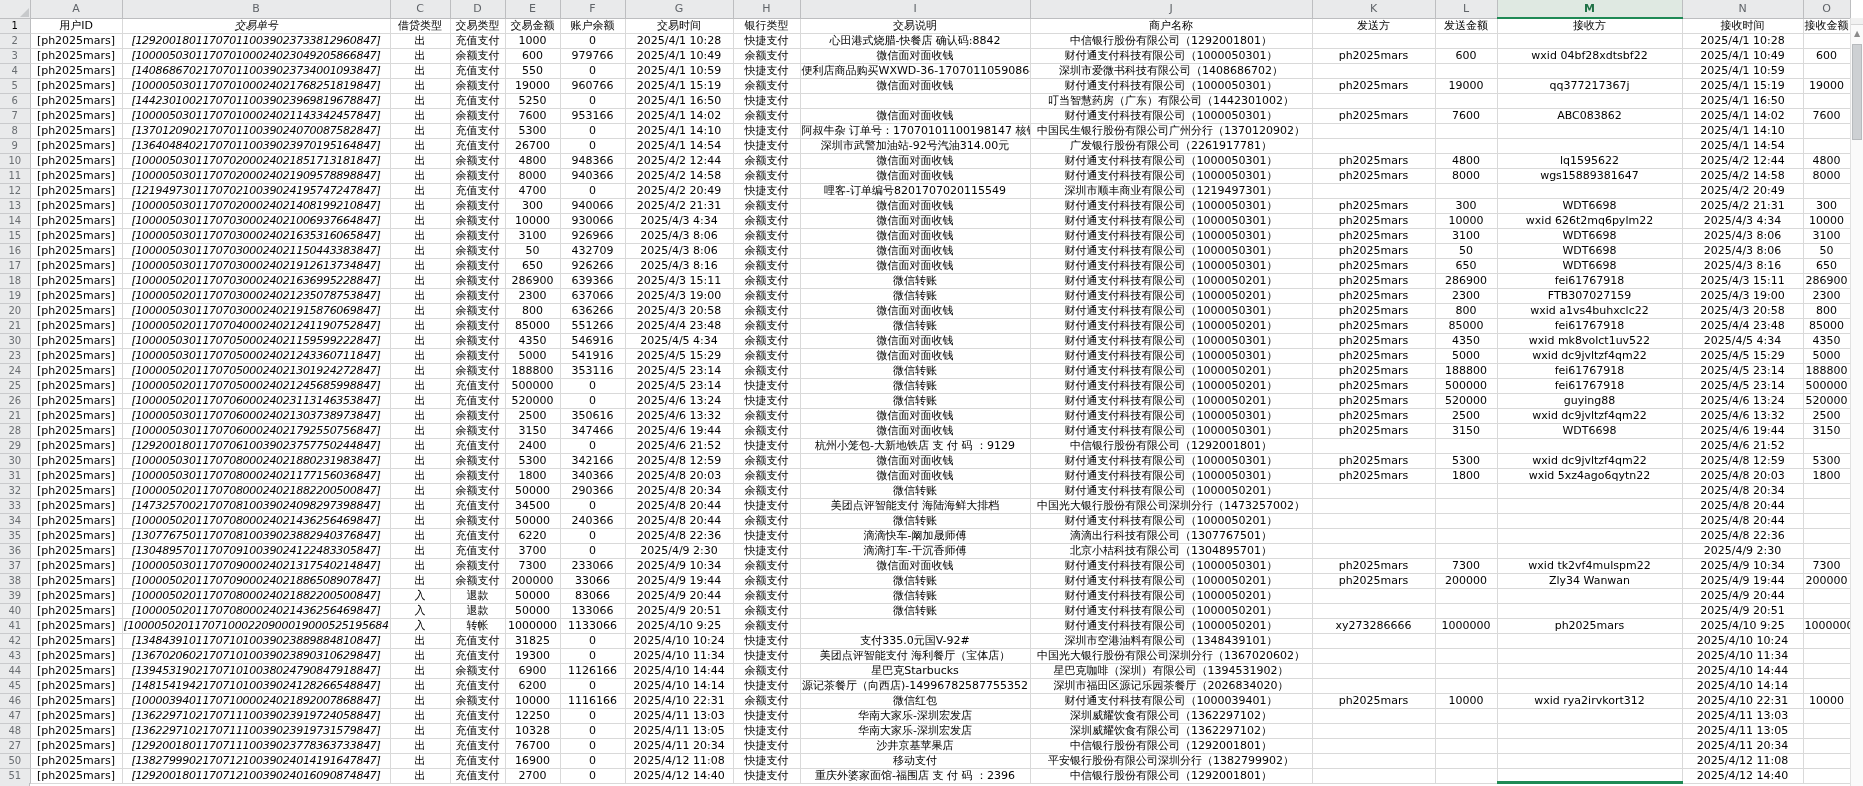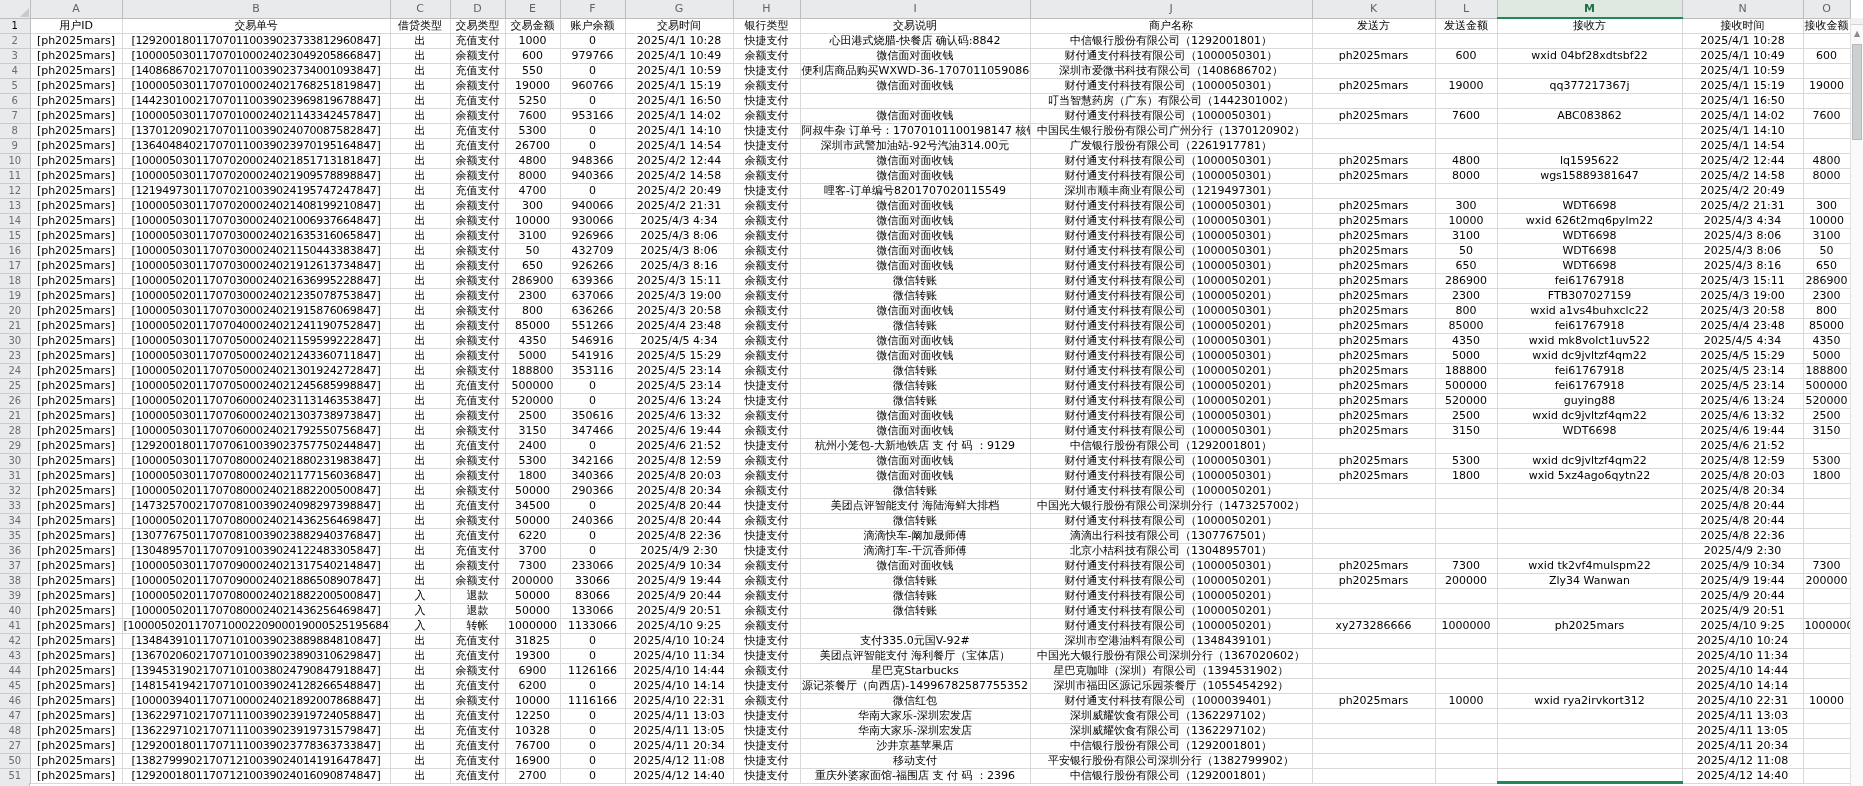--- a/index.html
+++ b/index.html
@@ -23,21 +23,21 @@
     border-left:9px solid transparent;border-bottom:9px solid #C7C9CB;
   }
   tr.letters td.sel{
     background:#DFE9E2;color:#1E7145;font-weight:bold;
     border-bottom:2px solid #1F8A55;
   }
   
   td.gut{background:#E9EAEB;color:#6A6E72;border-right:1px solid #BDBEC0;
      border-bottom:1px solid #C9CACC;font-size:10px;}
   
-  td.c2{letter-spacing:-0.3px;}
+  td.c2{letter-spacing:-0.3px;font-style:italic;}
   tr.hdr td{color:#000;}
   .sliver{position:absolute;left:0;top:783px;width:30px;height:3px;background:#E9EAEB;border-right:1px solid #BDBEC0;}
   
   .active-cell-line{position:absolute;left:1497px;top:781px;width:186px;height:3px;background:#1F8A55;}
   
   .vscroll{position:absolute;right:0;top:18px;width:13px;height:768px;background:#FAFAFA;border-left:1px solid #E1E1E1;}
   .vsplit{position:absolute;top:0;left:0;width:12px;height:7px;background:#F1F1F1;border-bottom:1px solid #D5D5D5;}
   .varrow{position:absolute;top:9px;left:0;width:12px;height:14px;color:#8A8A8A;font-size:8px;line-height:14px;text-align:center;}
   .vthumb{position:absolute;top:26px;left:1px;width:10px;height:96px;background:#CDD0D3;border:1px solid #B7BABD;}
 </style>
@@ -879,21 +879,21 @@
           <td class="gut">45</td>
           <td class="c1">[ph2025mars]</td>
           <td class="c2">[148154194217071010039024128266548847]</td>
           <td class="c3">出</td>
           <td class="c4">充值支付</td>
           <td class="c5">6200</td>
           <td class="c6">0</td>
           <td class="c7">2025/4/10 14:14</td>
           <td class="c8">快捷支付</td>
           <td class="c9">源记茶餐厅（向西店)-14996782587755352</td>
-          <td class="c10">深圳市福田区源记乐园茶餐厅（1055454292）</td>
+          <td class="c10">深圳市福田区源记乐园茶餐厅（2026834020）</td>
           <td class="c11"></td>
           <td class="c12"></td>
           <td class="c13"></td>
           <td class="c14">2025/4/10 14:14</td>
           <td class="c15"></td>
         </tr>
         <tr>
           <td class="gut">46</td>
           <td class="c1">[ph2025mars]</td>
           <td class="c2">[100003940117071000024021892007868847]</td>

